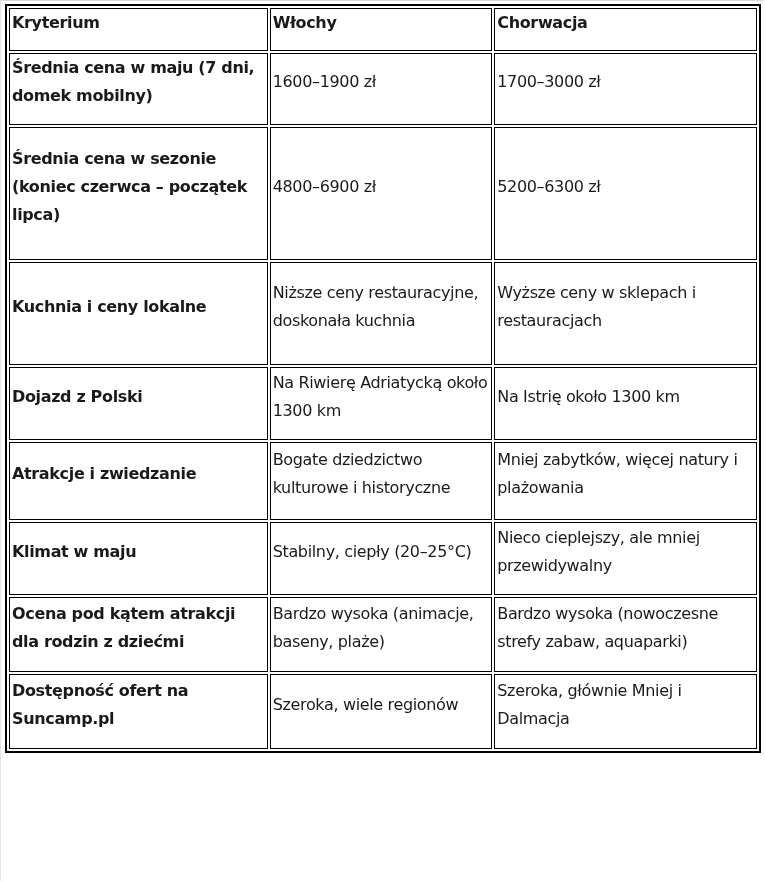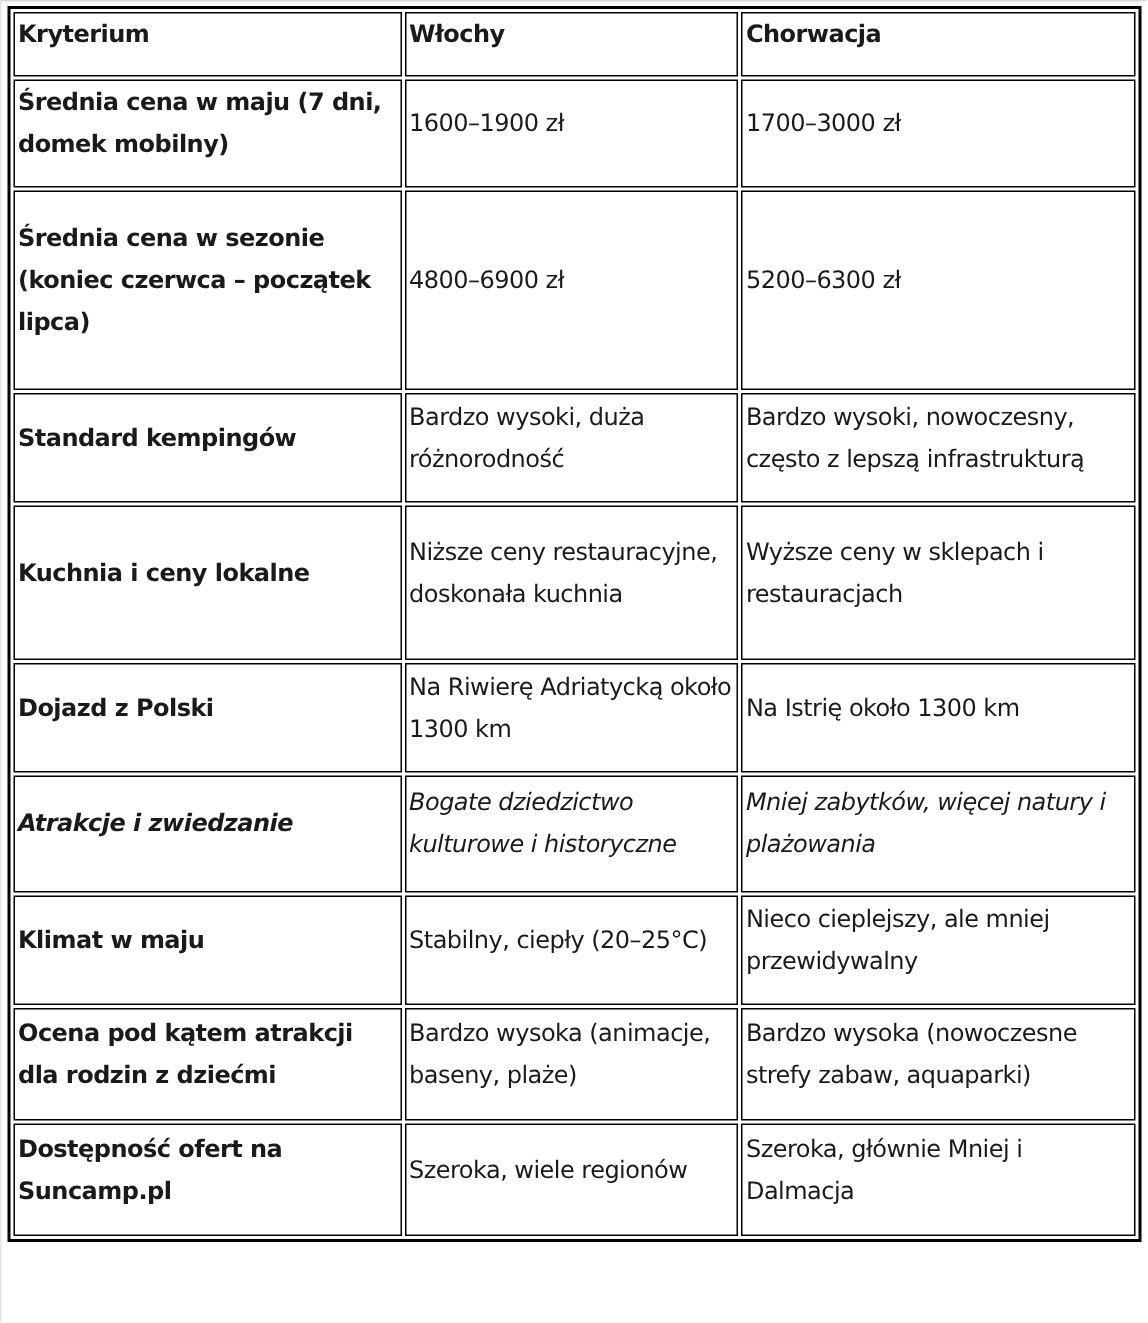--- a/index.html
+++ b/index.html
@@ -33,21 +33,21 @@
   col.c2 { width: 222px; }
   col.c3 { width: 262px; }
   tr.h0 { height: 43px; }
   tr.h0 th { vertical-align: top; padding-top: 0; padding-bottom: 0; }
   tr.r1 { height: 58px; }
   tr.r2 { height: 133px; }
   tr.r3 { height: 73px; }
   tr.r4 { height: 73px; }
   tr.r5 { height: 103px; }
   tr.r6 { height: 73px; border-radius: 19px; }
-  tr.r7 { height: 78px; font-style: italic; }
+  tr.r7 { height: 78px; }
   tr.r8 { height: 73px; }
   tr.r9 { height: 75px; padding-left: 40px; }
   tr.r10 { height: 75px; }
 </style>
 </head>
 <body>
 
 <div class="frame"></div>
 
 <table class="cmp">
@@ -66,25 +66,20 @@
   <tbody>
     <tr class="r1">
       <td class="crit">Średnia cena w maju (7 dni, domek mobilny)</td>
       <td>1600–1900 zł</td>
       <td>1700–3000 zł</td>
     </tr>
     <tr class="r2">
       <td class="crit">Średnia cena w sezonie (koniec czerwca – początek lipca)</td>
       <td>4800–6900 zł</td>
       <td>5200–6300 zł</td>
-    </tr>
-    <tr class="r3">
-      <td class="crit">Standard kempingów</td>
-      <td>Bardzo wysoki, duża różnorodność</td>
-      <td>Bardzo wysoki, nowoczesny, często z lepszą infrastrukturą</td>
     </tr>
     <tr class="r5">
       <td class="crit">Kuchnia i ceny lokalne</td>
       <td>Niższe ceny restauracyjne, doskonała kuchnia</td>
       <td>Wyższe ceny w sklepach i restauracjach</td>
     </tr>
     <tr class="r6">
       <td class="crit">Dojazd z Polski</td>
       <td>Na Riwierę Adriatycką około 1300 km</td>
       <td>Na Istrię około 1300 km</td>

